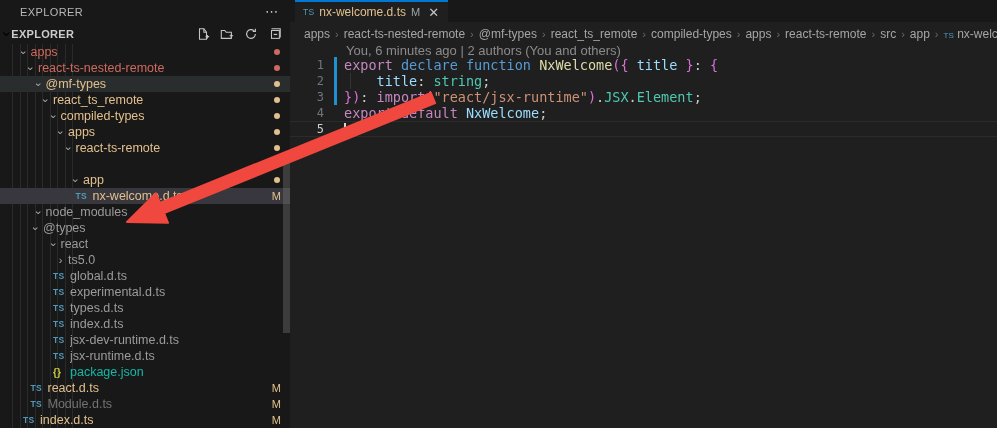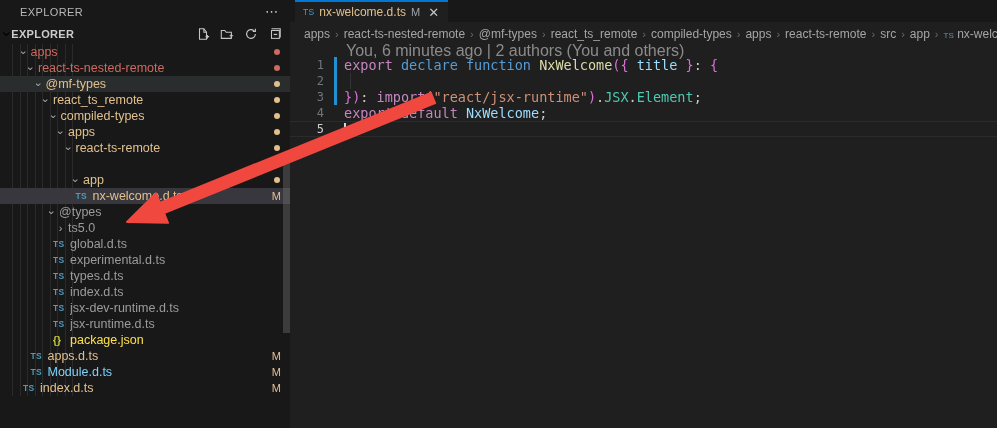--- a/index.html
+++ b/index.html
@@ -45,21 +45,21 @@
   .tab-m { font-size:11px; color:#9da2a8; }
   .tab-close { font-size:13px; color:#c5c5c5; margin-left:3px; }
 
   .breadcrumbs { position:absolute; left:0; top:22px; width:707px; height:23px; background:#1f1f1f;
                  display:flex; align-items:center; padding-left:14px; font-size:12px; color:#a5a5a5; white-space:nowrap; overflow:hidden; }
   .crumb { cursor:pointer; }
   .crumb-sep { color:#6a6a6a; margin:0 5px; font-size:11px; }
   .crumb .ficon.ts { font-size:8px; margin-right:3px; }
 
   .code-region { position:absolute; left:0; top:45px; width:707px; }
-  .codelens { height:12px; font-size:16px; color:#8b8b8b; padding-left:56px; line-height:12px; cursor:pointer; }
+  .codelens { height:12px; font-size:13px; color:#8b8b8b; padding-left:56px; line-height:12px; cursor:pointer; }
   .cline { position:relative; height:16px; display:flex; align-items:center; }
   .cline.current { border-top:1px solid #2b2b2b; border-bottom:1px solid #2b2b2b; }
   .lnum { width:42px; flex:0 0 42px; text-align:right; padding-right:8px;
           font-family:"DejaVu Sans Mono","Liberation Mono",monospace; font-size:12px; color:#6e7681; }
   .cline.current .lnum { color:#cccccc; }
   .ldeco { width:12px; flex:0 0 12px; align-self:stretch; position:relative; }
   .ldeco.mod::before { content:""; position:absolute; left:2px; top:0; bottom:0; width:3px; background:#2090d3; }
   .ltext { font-family:"DejaVu Sans Mono","Liberation Mono",monospace; font-size:13.5px; white-space:pre; }
   .indent-guide { position:absolute; left:60px; top:0; bottom:0; width:1px; background:#333; }
   .cursor { display:inline-block; width:2px; height:14px; background:#d7d7d7; vertical-align:middle; }
@@ -168,23 +168,33 @@
           <span class="lbl" style="color: rgb(226, 192, 141);">app</span>
           <span class="spacer"></span>
           <span class="dot" style="background: rgb(226, 192, 141);"></span>
         </div>
         <div class="row hl-select" style="padding-left: 75.5px;">
           <span class="ficon ts">TS</span>
           <span class="lbl" style="color: rgb(226, 192, 141);">nx-welcome.d.ts</span>
           <span class="spacer"></span>
           <span class="badge" style="color: rgb(226, 192, 141);">M</span>
         </div>
-        <div class="row" style="padding-left: 44px;">
+        <div class="row" style="padding-left: 30.5px;">
+          <span class="chev open">›</span>
+          <span class="lbl" style="color: rgb(155, 155, 155);">node_modules</span>
+          <span class="spacer"></span>
+        </div>
+        <div class="row" style="padding-left: 28px;">
           <span class="chev open">›</span>
           <span class="lbl" style="color: rgb(155, 155, 155);">@types</span>
+          <span class="spacer"></span>
+        </div>
+        <div class="row" style="padding-left: 45.5px;">
+          <span class="chev open">›</span>
+          <span class="lbl" style="color: rgb(155, 155, 155);">react</span>
           <span class="spacer"></span>
         </div>
         <div class="row" style="padding-left: 53px;">
           <span class="chev">›</span>
           <span class="lbl" style="color: rgb(155, 155, 155);">ts5.0</span>
           <span class="spacer"></span>
         </div>
         <div class="row" style="padding-left: 53px;">
           <span class="ficon ts">TS</span>
           <span class="lbl" style="color: rgb(155, 155, 155);">global.d.ts</span>
@@ -210,32 +220,32 @@
           <span class="lbl" style="color: rgb(155, 155, 155);">jsx-dev-runtime.d.ts</span>
           <span class="spacer"></span>
         </div>
         <div class="row" style="padding-left: 53px;">
           <span class="ficon ts">TS</span>
           <span class="lbl" style="color: rgb(155, 155, 155);">jsx-runtime.d.ts</span>
           <span class="spacer"></span>
         </div>
         <div class="row" style="padding-left: 53px;">
           <span class="ficon json">{}</span>
-          <span class="lbl" style="color: #fde047;">package.json</span>
+          <span class="lbl" style="color: #14b8a6;">package.json</span>
           <span class="spacer"></span>
         </div>
         <div class="row" style="padding-left: 30.5px;">
           <span class="ficon ts">TS</span>
-          <span class="lbl" style="color: rgb(226, 192, 141);">apps.d.ts</span>
+          <span class="lbl" style="color: rgb(226, 192, 141);">react.d.ts</span>
           <span class="spacer"></span>
           <span class="badge" style="color: rgb(226, 192, 141);">M</span>
         </div>
         <div class="row" style="padding-left: 30.5px;">
           <span class="ficon ts">TS</span>
-          <span class="lbl" style="color: #7dd3fc;">Module.d.ts</span>
+          <span class="lbl" style="color: #737373;">Module.d.ts</span>
           <span class="spacer"></span>
           <span class="badge" style="color: rgb(226, 192, 141);">M</span>
         </div>
         <div class="row" style="padding-left: 23px;">
           <span class="ficon ts">TS</span>
           <span class="lbl" style="color: rgb(226, 192, 141);">index.d.ts</span>
           <span class="spacer"></span>
           <span class="badge" style="color: rgb(226, 192, 141);">M</span>
         </div>
       </div>
@@ -276,20 +286,21 @@
       <div class="codelens">You, 6 minutes ago | 2 authors (You and others)</div>
       <div id="code-lines">
           <div class="cline">
             <span class="lnum">1</span>
             <span class="ldeco mod"></span>
             <span class="ltext"><span style="color: rgb(197, 134, 192);">export</span><span style="color: rgb(204, 204, 204);"> </span><span style="color: rgb(86, 156, 214);">declare</span><span style="color: rgb(204, 204, 204);"> </span><span style="color: rgb(86, 156, 214);">function</span><span style="color: rgb(204, 204, 204);"> </span><span style="color: rgb(220, 220, 170);">NxWelcome</span><span style="color: rgb(218, 112, 214);">(</span><span style="color: rgb(218, 112, 214);">{</span><span style="color: rgb(204, 204, 204);"> </span><span style="color: rgb(156, 220, 254);">title</span><span style="color: rgb(204, 204, 204);"> </span><span style="color: rgb(218, 112, 214);">}</span><span style="color: rgb(204, 204, 204);">: </span><span style="color: rgb(218, 112, 214);">{</span></span>
           </div>
           <div class="cline">
             <span class="lnum">2</span>
             <span class="ldeco mod"></span>
+            <span class="ltext"><span style="color: rgb(204, 204, 204);">    </span><span style="color: rgb(156, 220, 254);">title</span><span style="color: rgb(204, 204, 204);">: </span><span style="color: rgb(78, 201, 176);">string</span><span style="color: rgb(204, 204, 204);">;</span></span>
             <span class="indent-guide"></span>
           </div>
           <div class="cline">
             <span class="lnum">3</span>
             <span class="ldeco mod"></span>
             <span class="ltext"><span style="color: rgb(218, 112, 214);">}</span><span style="color: rgb(218, 112, 214);">)</span><span style="color: rgb(204, 204, 204);">: </span><span style="color: rgb(197, 134, 192);">import</span><span style="color: rgb(218, 112, 214);">(</span><span style="color: rgb(206, 145, 120);">"react/jsx-runtime"</span><span style="color: rgb(218, 112, 214);">)</span><span style="color: rgb(204, 204, 204);">.</span><span style="color: rgb(78, 201, 176);">JSX</span><span style="color: rgb(204, 204, 204);">.</span><span style="color: rgb(78, 201, 176);">Element</span><span style="color: rgb(204, 204, 204);">;</span></span>
           </div>
           <div class="cline">
             <span class="lnum">4</span>
             <span class="ldeco"></span>

